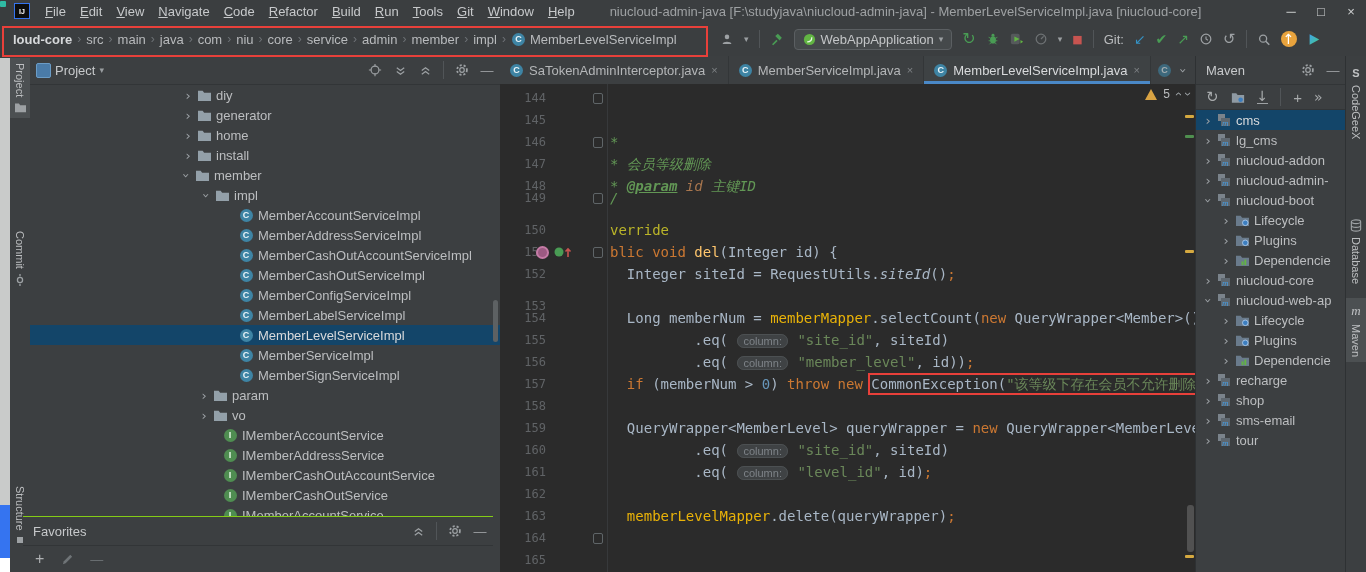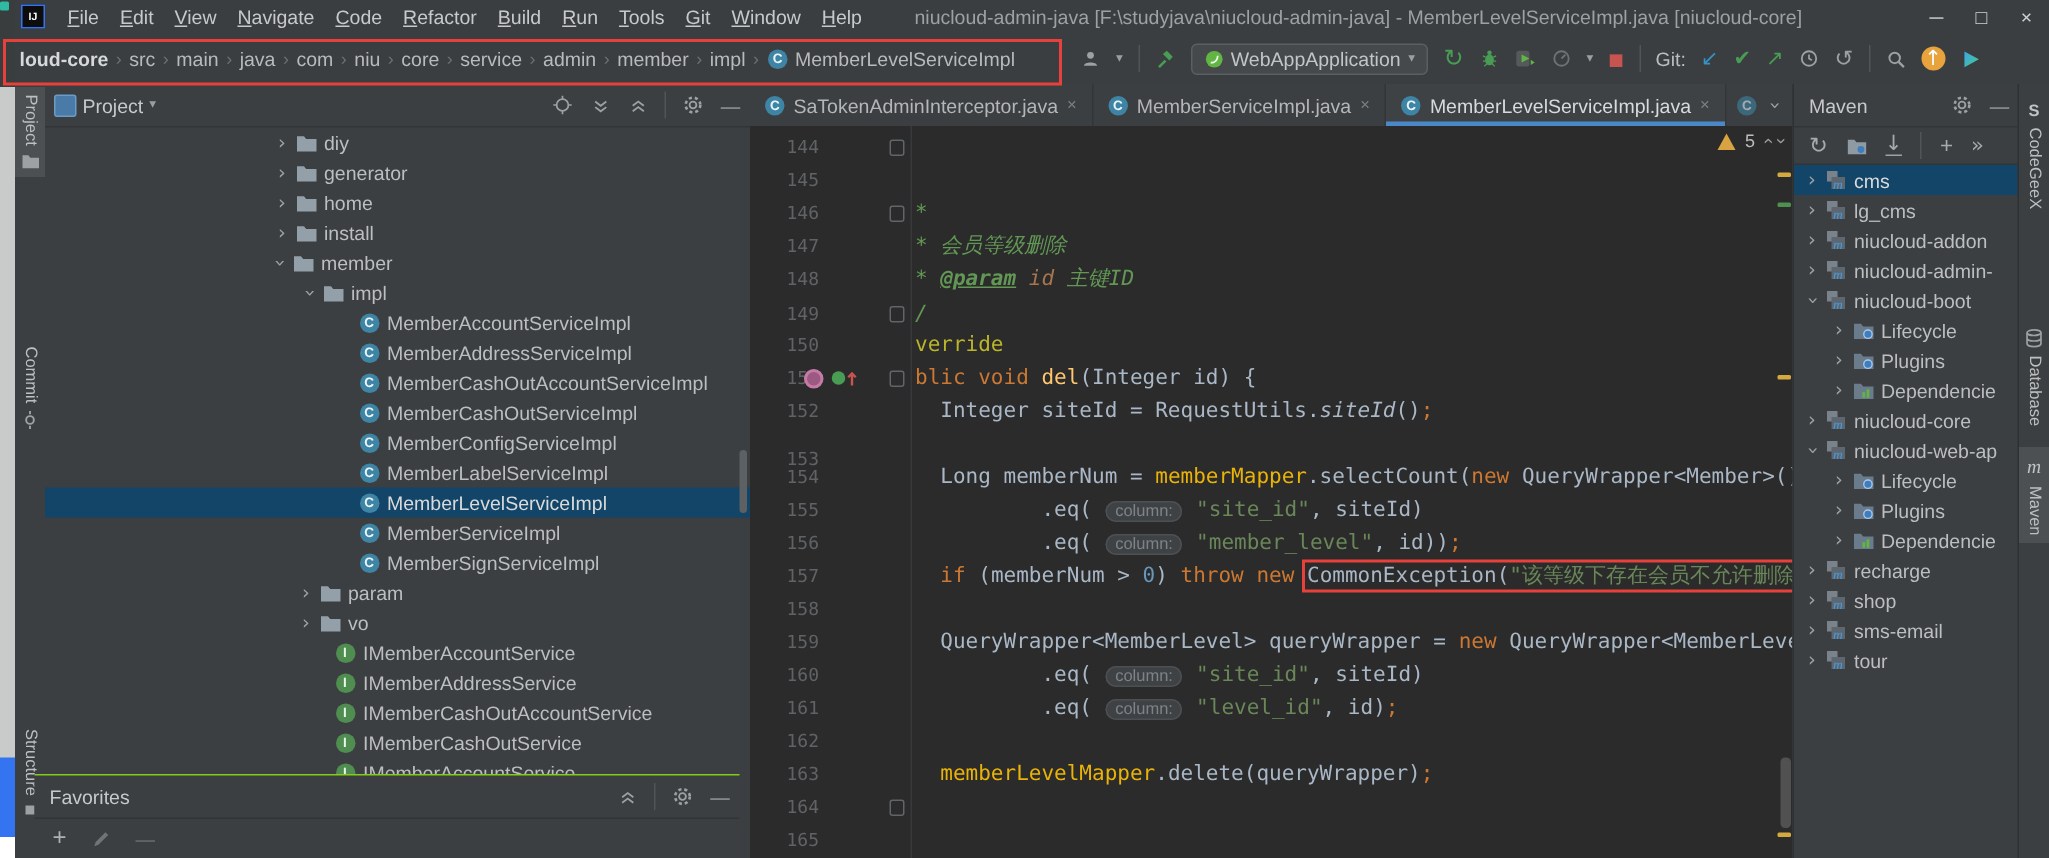--- a/index.html
+++ b/index.html
@@ -549,21 +549,21 @@
             <span class="ltext"><span class="com">*</span></span>
           </div>
           <div class="cline" style="top: 69px;">
             <span class="lnum">147</span>
             <span class="ltext"><span class="com">* 会员等级删除</span></span>
           </div>
           <div class="cline" style="top: 91px;">
             <span class="lnum">148</span>
             <span class="ltext"><span class="com">* </span><span class="tag">@param</span><span class="docp"> id </span><span class="com">主键ID</span></span>
           </div>
-          <div class="cline" style="top: 114px;">
+          <div class="cline" style="top: 103px;">
             <span class="lnum">149</span>
             <span class="fm"></span>
             <span class="ltext"><span class="com">/</span></span>
           </div>
           <div class="cline" style="top: 135px;">
             <span class="lnum">150</span>
             <span class="ltext"><span class="ann">verride</span></span>
           </div>
           <div class="cline" style="top: 157px;">
             <span class="lnum">151</span>

